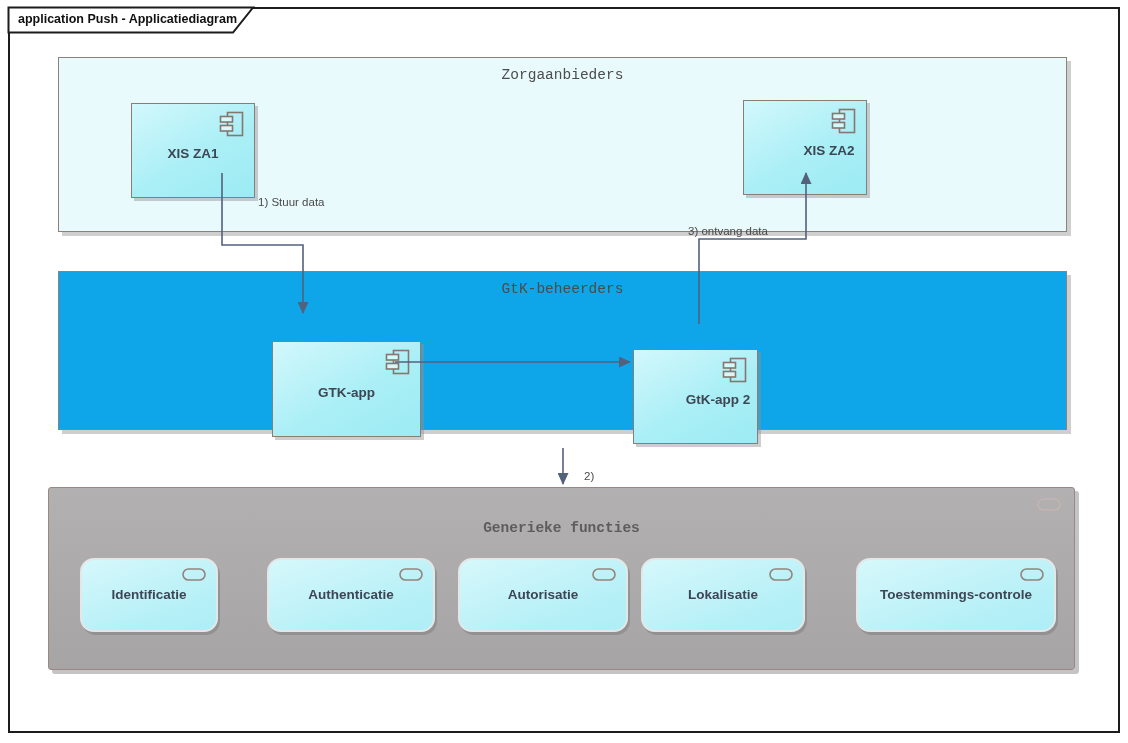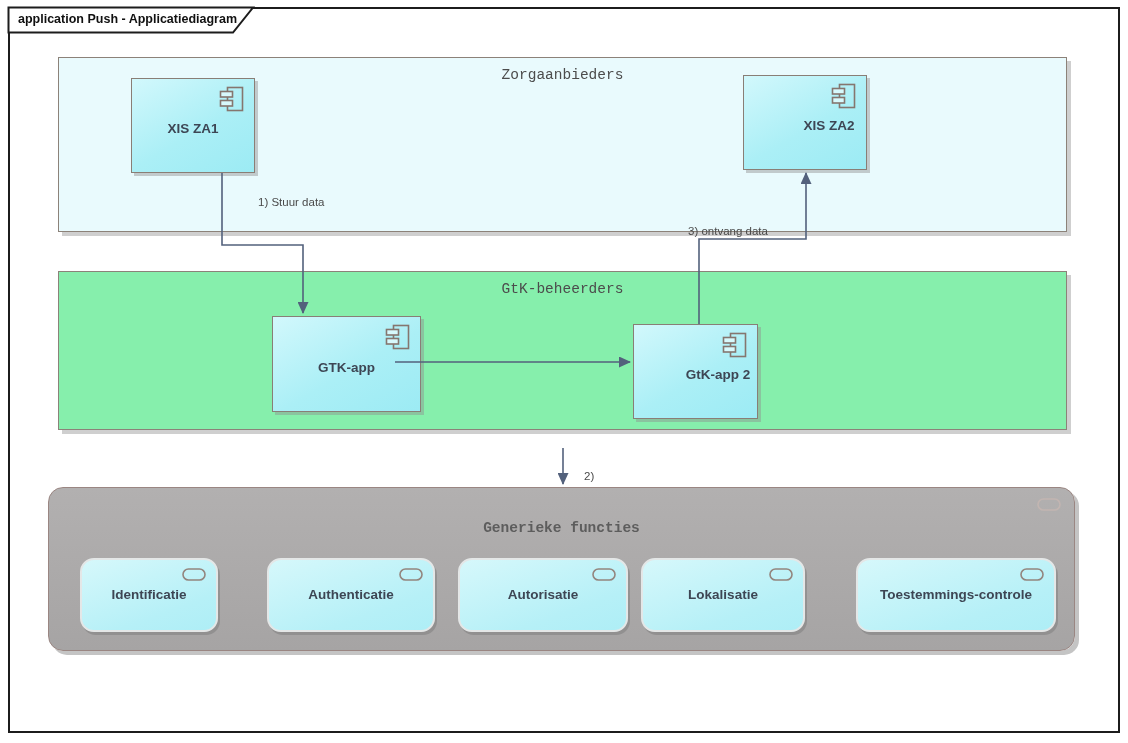--- a/index.html
+++ b/index.html
@@ -17,32 +17,32 @@
     white-space:nowrap;
   }
   .grouping{
     position:absolute;box-sizing:border-box;border:1.4px solid #8c8279;
   }
   .grouping .group-label{
     position:absolute;top:9px;left:0;width:100%;text-align:center;
     font-size:14.5px;color:#4c4c4c;font-family:Liberation Mono, monospace;
   }
   .zorg{left:58px;top:57px;width:1009px;height:175px;background:#e9fafd;box-shadow:4px 4px 0 0 #cfcfcf;}
-  .beheer{left:58px;top:271px;width:1009px;height:159px;background:#86efac;box-shadow:4px 4px 0 0 #cfcfcf;}
+  .beheer{left:58px;top:271px;width:1009px;height:159px;background:#0ea5e9;box-shadow:4px 4px 0 0 #cfcfcf;}
   .generiek{
-    left:48px;top:487px;width:1027px;height:164px;border-radius:15px;
+    left:48px;top:487px;width:1027px;height:183px;border-radius:3px;
     background:linear-gradient(180deg,#b2b0b0 0%,#a6a4a4 100%);
     border:1.6px solid #9a8682;box-shadow:4px 4px 0 0 #c4c4c4;
   }
   .generiek .group-label{top:32px;font-weight:bold;color:#5d5d5d;font-size:14.5px;}
   .component{
     position:absolute;box-sizing:border-box;border:1.4px solid #897e76;
     background:linear-gradient(150deg,#d2f8fc 0%,#abeff6 55%,#9cebf4 100%);
     box-shadow:3px 3px 0 0 rgba(145,145,145,.45);
-    display:flex;align-items:center;justify-content:center;
+    display:flex;align-items:center;justify-content:center;margin-top:25px;
   }
   .component .comp-label{
     font-size:13.5px;font-weight:bold;color:#3d4654;text-align:center;padding-top:6px;
   }
   .comp-icon{position:absolute;top:7px;right:9px;}
   .service{
     position:absolute;top:558px;height:74px;box-sizing:border-box;border-radius:14px;
     border:2px solid #e4e7e7;
     background:linear-gradient(160deg,#d6f8fb 0%,#b6f0f7 70%,#aeeef6 100%);
     box-shadow:2px 3px 0 0 rgba(88,88,88,.28);

